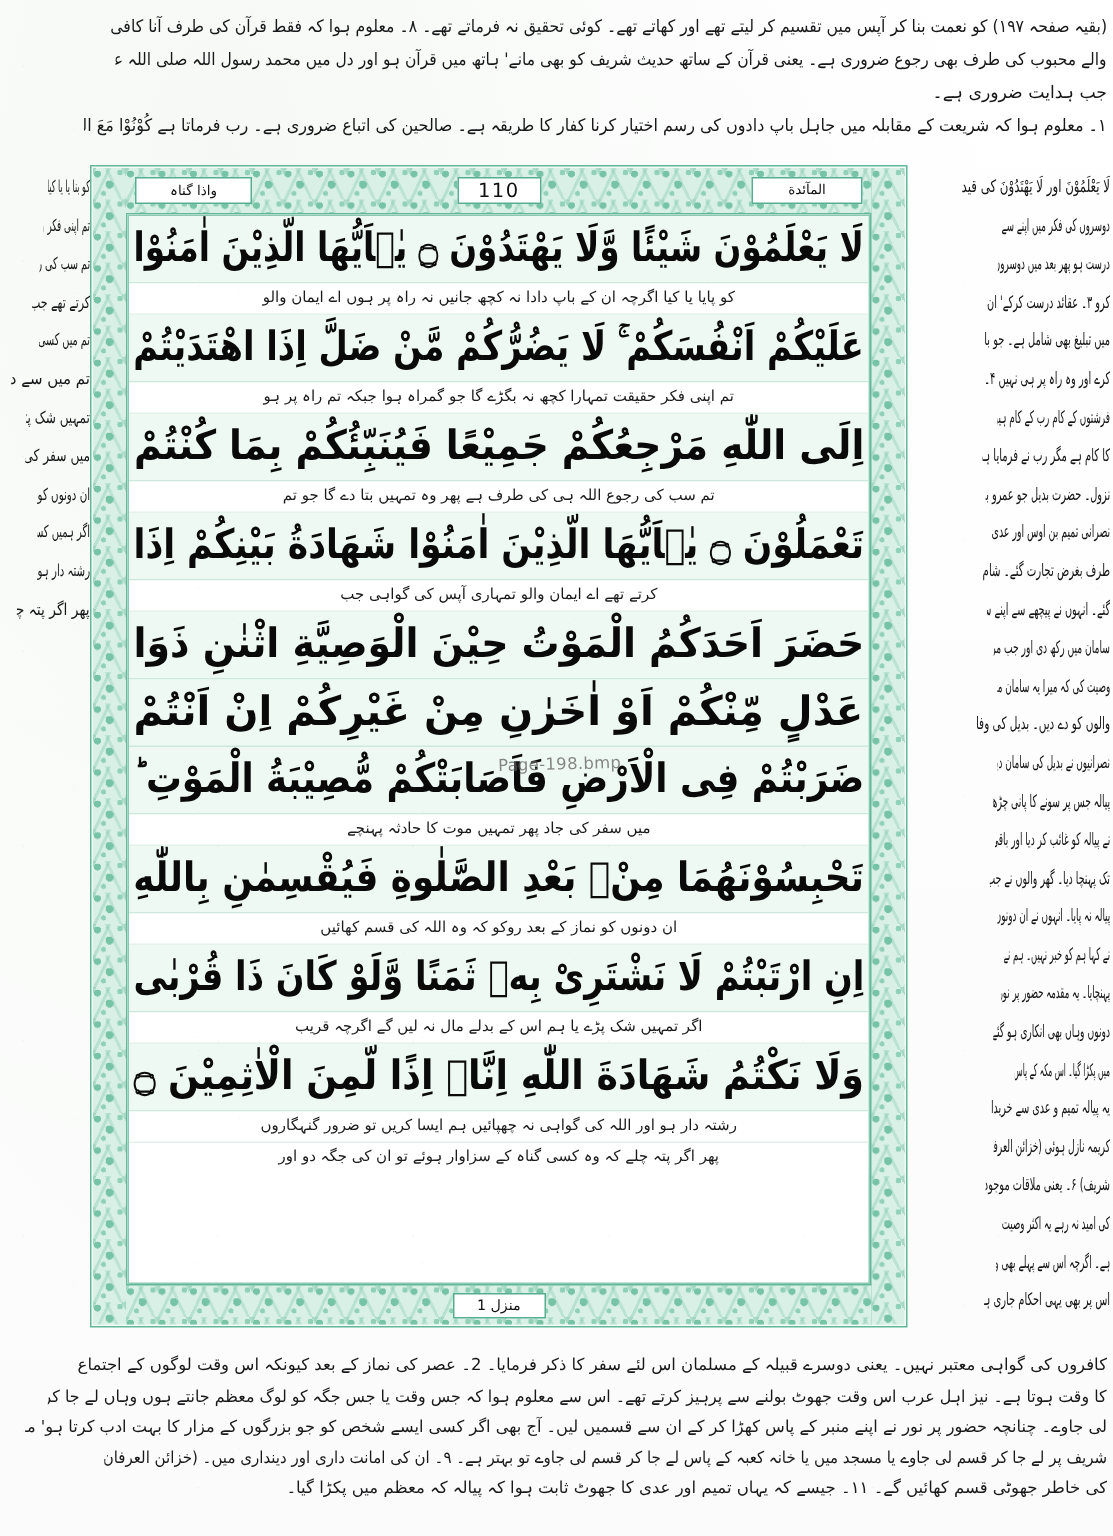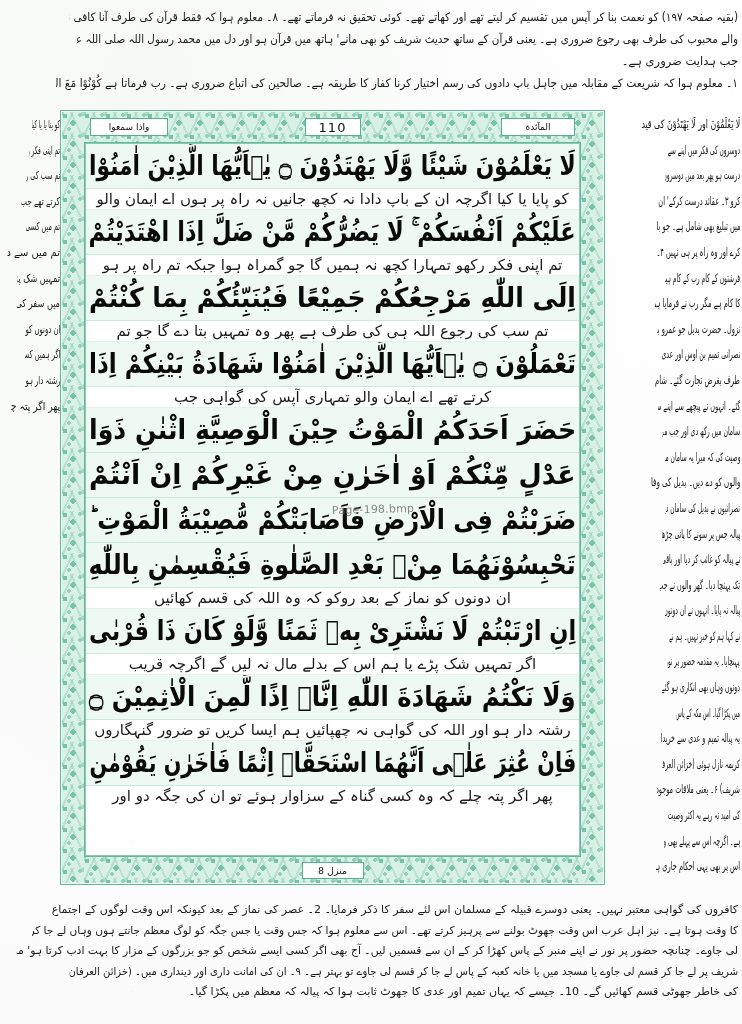--- a/index.html
+++ b/index.html
@@ -133,21 +133,21 @@
     letter-spacing:-1px;
     transform:scaleY(1.08);
   }
   .tr-row{
     position:relative;background:#ffffff;
     border-bottom:1px solid #e3f2ea;
     height:20px;display:flex;align-items:center;justify-content:center;
     overflow:hidden;
   }
   .tr-row .urdu{
-    font-size:15px;line-height:18px;color:#1a1a1c;white-space:nowrap;direction:rtl;
+    font-size:10px;line-height:18px;color:#1a1a1c;white-space:nowrap;direction:rtl;
   }
   .ayah-row:last-child,.tr-row:last-child{border-bottom:none;}
 
   
   .watermark{
     position:absolute;left:332px;top:503px;
     font-family:"DejaVu Sans","Liberation Sans",sans-serif;
     font-size:11px;color:#5a5a5a;opacity:.72;
     transform:rotate(-1.5deg);
     letter-spacing:.2px;white-space:nowrap;
@@ -232,39 +232,39 @@
 
   <div class="mushaf">
     <div class="frame-outer">
 
       <div class="band-left orn"></div>
       <div class="band-right orn"></div>
 
       <div class="band-head orn">
         <div class="hbox surah">المآئدة</div>
         <div class="hbox pageno">110</div>
-        <div class="hbox ruku">واذا سمعوا</div>
+        <div class="hbox ruku">واذا گناہ</div>
       </div>
 
       <div class="band-foot orn">
-        <div class="fbox">منزل 8</div>
+        <div class="fbox">منزل 1</div>
       </div>
 
       <div class="mushaf-body">
         <div class="ayah-row">
             <span class="arabic" style="display: inline-block; transform-origin: center center; transform: scaleX(0.8076);">لَا یَعْلَمُوْنَ شَیْئًا وَّلَا یَهْتَدُوْنَ ۝ یٰۤاَیُّهَا الَّذِیْنَ اٰمَنُوْا</span>
           </div>
         <div class="tr-row">
             <span class="urdu">کو پایا یا کیا اگرچہ ان کے باپ دادا نہ کچھ جانیں نہ راہ پر ہوں اے ایمان والو</span>
           </div>
         <div class="ayah-row">
             <span class="arabic" style="display: inline-block; transform-origin: center center; transform: scaleX(0.8339);">عَلَیْكُمْ اَنْفُسَكُمْ ۚ لَا یَضُرُّكُمْ مَّنْ ضَلَّ اِذَا اهْتَدَیْتُمْ</span>
           </div>
         <div class="tr-row">
-            <span class="urdu">تم اپنی فکر رکھو تمہارا کچھ نہ ہمیں گا جو گمراہ ہوا جبکہ تم راہ پر ہو</span>
+            <span class="urdu">تم اپنی فکر حقیقت تمہارا کچھ نہ بگڑے گا جو گمراہ ہوا جبکہ تم راہ پر ہو</span>
           </div>
         <div class="ayah-row">
             <span class="arabic" style="display: inline-block; transform-origin: center center; transform: scaleX(0.9276);">اِلَى اللّٰهِ مَرْجِعُكُمْ جَمِیْعًا فَیُنَبِّئُكُمْ بِمَا كُنْتُمْ</span>
           </div>
         <div class="tr-row">
             <span class="urdu">تم سب کی رجوع اللہ ہی کی طرف ہے پھر وہ تمہیں بتا دے گا جو تم</span>
           </div>
         <div class="ayah-row">
             <span class="arabic" style="display: inline-block; transform-origin: center center; transform: scaleX(0.8559);">تَعْمَلُوْنَ ۝ یٰۤاَیُّهَا الَّذِیْنَ اٰمَنُوْا شَهَادَةُ بَیْنِكُمْ اِذَا</span>
           </div>
@@ -273,52 +273,52 @@
           </div>
         <div class="ayah-row">
             <span class="arabic" style="display: inline-block; transform-origin: center center; transform: scaleX(0.9347);">حَضَرَ اَحَدَكُمُ الْمَوْتُ حِیْنَ الْوَصِیَّةِ اثْنٰنِ ذَوَا</span>
           </div>
         <div class="ayah-row">
             <span class="arabic" style="display: inline-block; transform-origin: center center; transform: scaleX(0.9919);">عَدْلٍ مِّنْكُمْ اَوْ اٰخَرٰنِ مِنْ غَیْرِكُمْ اِنْ اَنْتُمْ</span>
           </div>
         <div class="ayah-row">
             <span class="arabic" style="display: inline-block; transform-origin: center center; transform: scaleX(0.8807);">ضَرَبْتُمْ فِی الْاَرْضِ فَاَصَابَتْكُمْ مُّصِیْبَةُ الْمَوْتِ ؕ</span>
           </div>
+        <div class="tr-row">
+            <span class="urdu">میں سفر کی جاد پھر تمہیں موت کا حادثہ پہنچے</span>
+          </div>
         <div class="ayah-row">
             <span class="arabic" style="display: inline-block; transform-origin: center center; transform: scaleX(0.8822);">تَحْبِسُوْنَهُمَا مِنْۢ بَعْدِ الصَّلٰوةِ فَیُقْسِمٰنِ بِاللّٰهِ</span>
           </div>
         <div class="tr-row">
             <span class="urdu">ان دونوں کو نماز کے بعد روکو کہ وہ اللہ کی قسم کھائیں</span>
           </div>
         <div class="ayah-row">
             <span class="arabic" style="display: inline-block; transform-origin: center center; transform: scaleX(0.8325);">اِنِ ارْتَبْتُمْ لَا نَشْتَرِیْ بِهٖ ثَمَنًا وَّلَوْ كَانَ ذَا قُرْبٰى</span>
           </div>
         <div class="tr-row">
             <span class="urdu">اگر تمہیں شک پڑے یا ہم اس کے بدلے مال نہ لیں گے اگرچہ قریب</span>
           </div>
         <div class="ayah-row">
             <span class="arabic" style="display: inline-block; transform-origin: center center; transform: scaleX(0.9002);">وَلَا نَكْتُمُ شَهَادَةَ اللّٰهِ اِنَّاۤ اِذًا لَّمِنَ الْاٰثِمِیْنَ ۝</span>
           </div>
         <div class="tr-row">
             <span class="urdu">رشتہ دار ہو اور اللہ کی گواہی نہ چھپائیں ہم ایسا کریں تو ضرور گنہگاروں</span>
-          </div>
-        <div class="ayah-row">
-            <span class="arabic" style="display: inline-block; transform-origin: center center; transform: scaleX(0.7657);">فَاِنْ عُثِرَ عَلٰۤى اَنَّهُمَا اسْتَحَقَّاۤ اِثْمًا فَاٰخَرٰنِ یَقُوْمٰنِ</span>
           </div>
         <div class="tr-row">
             <span class="urdu">پھر اگر پتہ چلے کہ وہ کسی گناہ کے سزاوار ہوئے تو ان کی جگہ دو اور</span>
           </div>
       </div>
     </div>
   </div>
 
   <div class="botnotes">
     <span class="urdu-line">کافروں کی گواہی معتبر نہیں۔ یعنی دوسرے قبیلہ کے مسلمان اس لئے سفر کا ذکر فرمایا۔ 2۔ عصر کی نماز کے بعد کیونکہ اس وقت لوگوں کے اجتماع</span>
     <span class="urdu-line" style="transform: scaleX(0.962);">کا وقت ہوتا ہے۔ نیز اہل عرب اس وقت جھوٹ بولنے سے پرہیز کرتے تھے۔ اس سے معلوم ہوا کہ جس وقت یا جس جگہ کو لوگ معظم جانتے ہوں وہاں لے جا کر قسم</span>
     <span class="urdu-line" style="transform: scaleX(0.9826);">لی جاوے۔ چنانچہ حضور پر نور نے اپنے منبر کے پاس کھڑا کر کے ان سے قسمیں لیں۔ آج بھی اگر کسی ایسے شخص کو جو بزرگوں کے مزار کا بہت ادب کرتا ہو' مزار</span>
     <span class="urdu-line" style="transform: scaleX(0.9107);">شریف پر لے جا کر قسم لی جاوے یا مسجد میں یا خانہ کعبہ کے پاس لے جا کر قسم لی جاوے تو بہتر ہے۔ ۹۔ ان کی امانت داری اور دینداری میں۔ (خزائن العرفان) ۱۰۔ یعنی مال</span>
-    <span class="urdu-line">کی خاطر جھوٹی قسم کھائیں گے۔ 10۔ جیسے کہ یہاں تمیم اور عدی کا جھوٹ ثابت ہوا کہ پیالہ کہ معظم میں پکڑا گیا۔</span>
+    <span class="urdu-line">کی خاطر جھوٹی قسم کھائیں گے۔ ۱۱۔ جیسے کہ یہاں تمیم اور عدی کا جھوٹ ثابت ہوا کہ پیالہ کہ معظم میں پکڑا گیا۔</span>
   </div>
 
   <div class="watermark">Page-198.bmp</div>
 
   <div class="speckle"></div>
 </div>
 
 </body></html>

